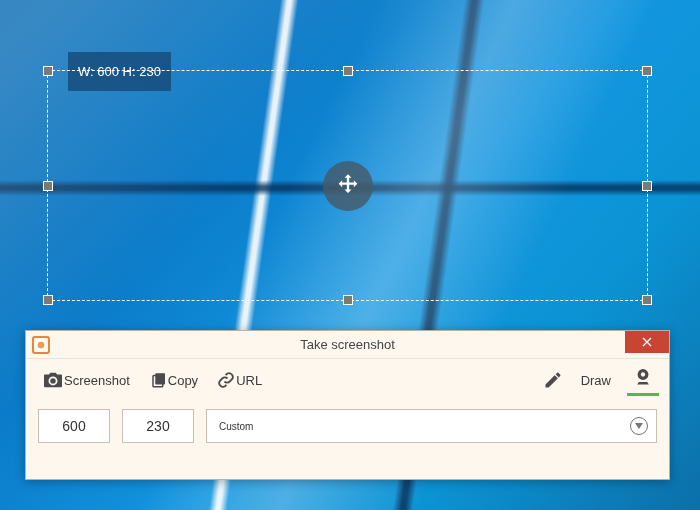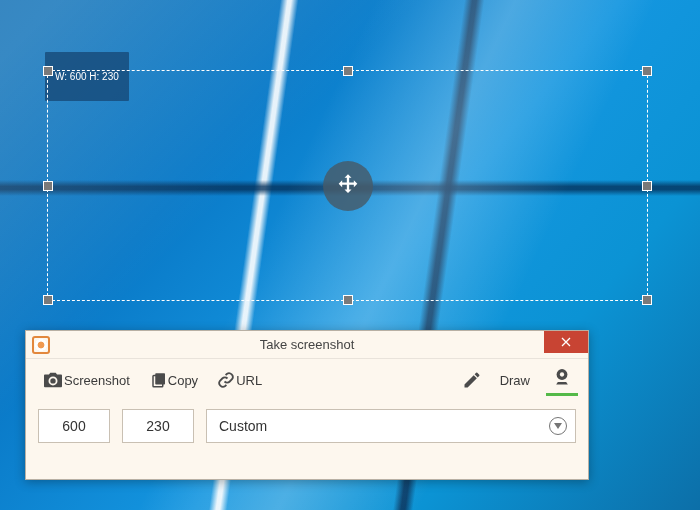--- a/index.html
+++ b/index.html
@@ -13,40 +13,40 @@
 .selection{position:absolute;left:47px;top:70px;width:601px;height:231px;border:1px dashed #fff;}
 .handle{position:absolute;width:10px;height:10px;background:#7a7a7a;border:1px solid #fff;}
 .h-tl{left:-5px;top:-5px;}
 .h-tm{left:50%;top:-5px;transform:translateX(-50%);}
 .h-tr{right:-5px;top:-5px;}
 .h-ml{left:-5px;top:50%;transform:translateY(-50%);}
 .h-mr{right:-5px;top:50%;transform:translateY(-50%);}
 .h-bl{left:-5px;bottom:-5px;}
 .h-bm{left:50%;bottom:-5px;transform:translateX(-50%);}
 .h-br{right:-5px;bottom:-5px;}
-.size-label{position:absolute;left:45px;top:52px;background:rgba(22,72,118,0.78);color:#fff;font-size:10px;padding:19px 10px;border-radius:1px;}
+.size-label{position:absolute;left:68px;top:52px;background:rgba(22,72,118,0.78);color:#fff;font-size:13px;padding:12px 10px;border-radius:1px;}
 .move-circle{position:absolute;left:50%;top:50%;width:50px;height:50px;border-radius:50%;background:rgba(70,90,105,0.82);transform:translate(-50%,-50%);display:flex;align-items:center;justify-content:center;cursor:move;}
-.panel{position:absolute;left:25px;top:330px;width:564px;height:150px;background:#fdf7ee;border:1px solid #b8b0a4;box-shadow:0 2px 10px rgba(0,0,0,0.3);}
+.panel{position:absolute;left:25px;top:330px;width:645px;height:150px;background:#fdf7ee;border:1px solid #b8b0a4;box-shadow:0 2px 10px rgba(0,0,0,0.3);}
 .titlebar{height:28px;display:flex;align-items:center;position:relative;border-bottom:1px solid rgba(0,0,0,0.08);font-size:13px;color:#444;}
 .app-icon{width:18px;height:18px;margin:0 6px;border:2px solid #e2873c;border-radius:3px;background:radial-gradient(circle at center,#f09a51 35%,#fff 36%,#fff 60%,transparent 61%);}
 .title-text{position:absolute;left:50%;transform:translateX(-50%);}
 .close-btn{position:absolute;right:0;top:0;width:44px;height:22px;background:#c84433;color:#fff;display:flex;align-items:center;justify-content:center;cursor:pointer;}
 .close-btn svg{width:10px;height:10px;}
 .toolbar{height:42px;display:flex;align-items:center;padding:0 10px;font-size:13px;color:#3b3b3b;}
 .tb-btn{display:flex;align-items:center;padding:4px 6px;cursor:pointer;border-radius:2px;}
 .tb-btn svg{flex-shrink:0;}
 .spacer{flex:1;}
 .area-btn{display:flex;align-items:center;gap:5px;padding:4px 6px;cursor:pointer;}
 .area-icon{width:18px;height:18px;border:1.5px dashed #e2742b;position:relative;}
 .area-icon::after{content:"";position:absolute;width:8px;height:8px;right:1px;top:1px;background:#e2742b;}
 .draw-btn{display:flex;align-items:center;gap:18px;padding:4px 6px;cursor:pointer;margin-left:8px;}
 .webcam-btn{margin-left:10px;padding:3px 6px;cursor:pointer;border-bottom:3px solid #54b948;}
 .inputs{height:50px;display:flex;align-items:center;gap:12px;padding:0 12px;}
 .num-input{width:72px;height:34px;border:1px solid #c9c0b3;background:#fff;text-align:center;font-size:14px;color:#333;}
-.dropdown{flex:1;height:34px;border:1px solid #c9c0b3;background:#fff;display:flex;align-items:center;padding:0 12px;font-size:14px;color:#333;cursor:pointer;position:relative;}
+.dropdown{flex:1;height:34px;border:1px solid #c9c0b3;background:#fff;display:flex;align-items:center;padding:0 12px;font-size:10px;color:#333;cursor:pointer;position:relative;}
 .dd-arrow{position:absolute;right:8px;top:50%;transform:translateY(-50%);width:18px;height:18px;border:1.5px solid #757575;border-radius:50%;display:flex;align-items:center;justify-content:center;}
 </style>
 </head>
 <body>
 
 <div class="desktop">
   <div class="winlogo"></div>
   <div class="winH"></div>
   <div class="diag"></div>
 

